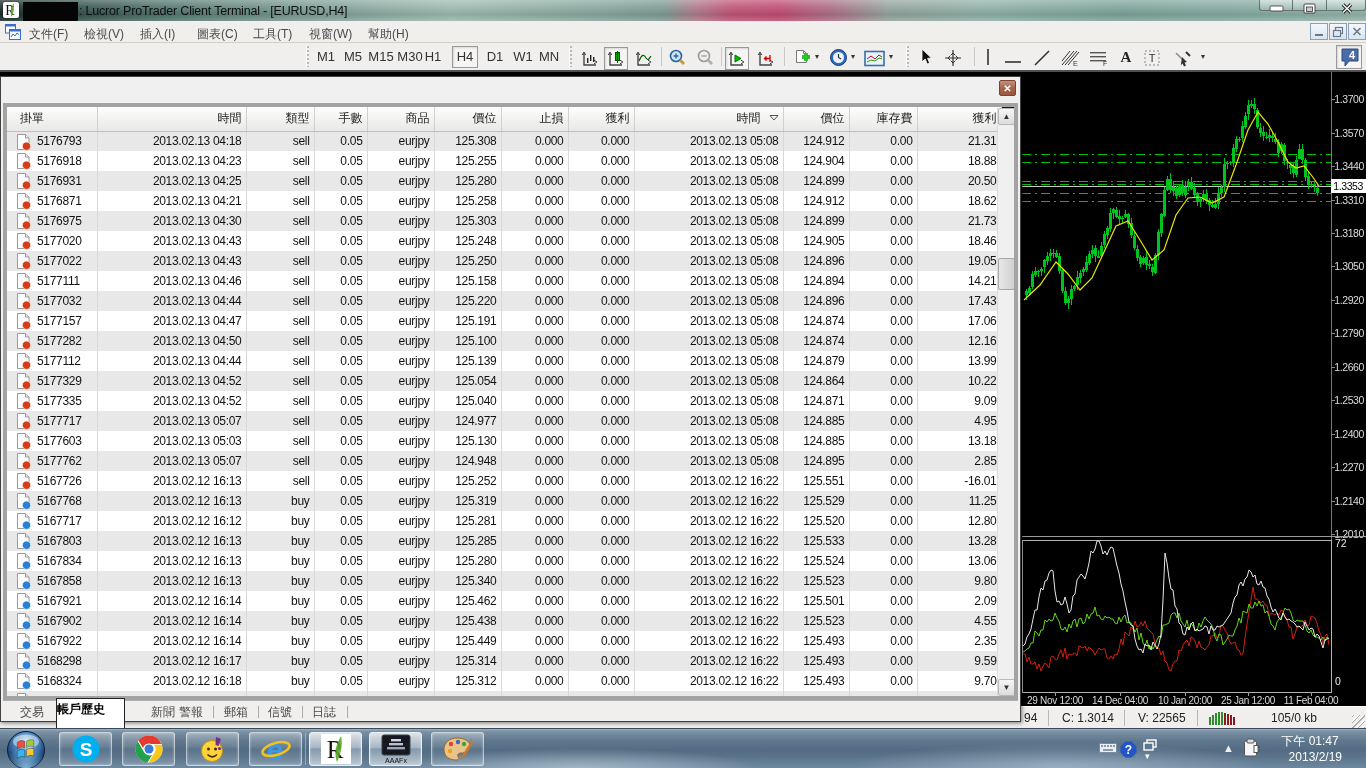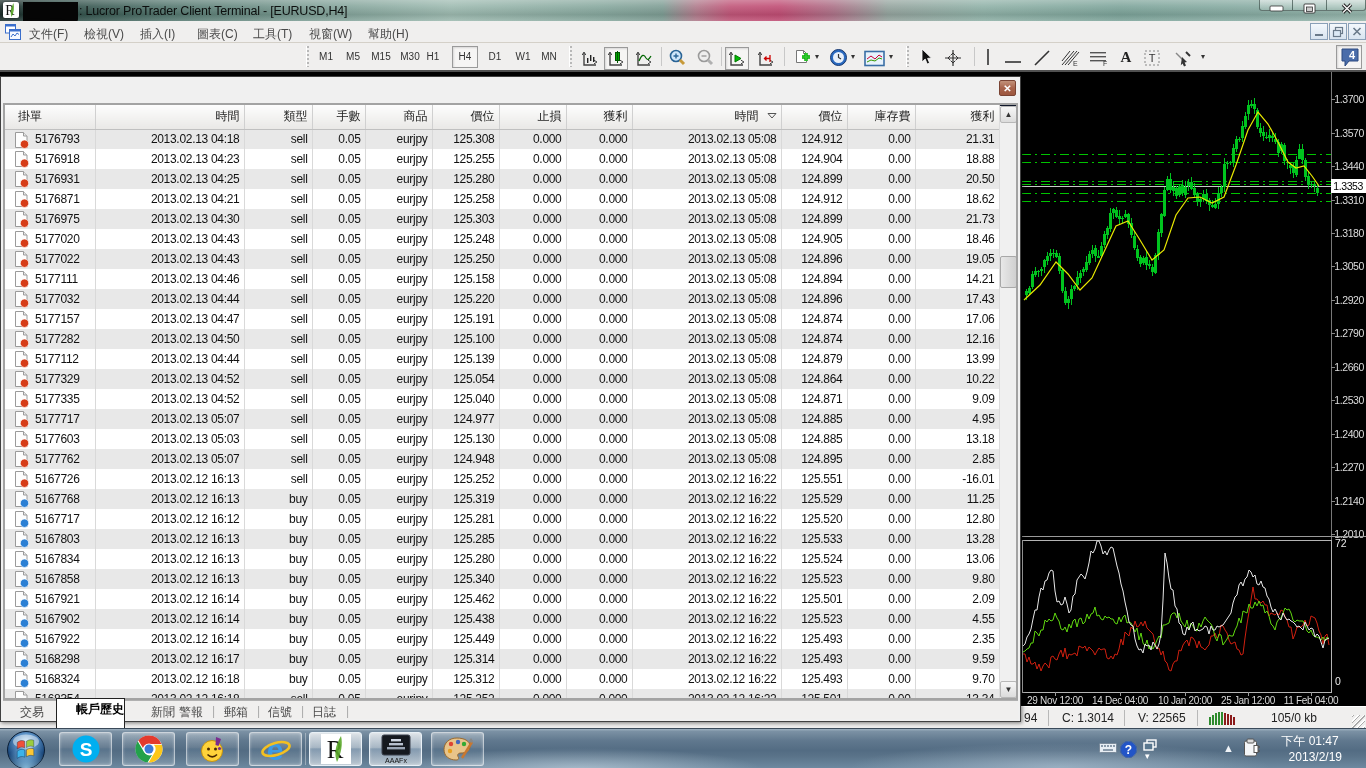--- a/index.html
+++ b/index.html
@@ -20,52 +20,52 @@
 .cap.cl { width:40px; border-radius:0 0 3px 0; }
 
 #menubar { position:absolute; left:0; top:21px; width:1366px; height:22px; background:#f0efee; border-bottom:1px solid #d4d0c8; }
 .mitem { position:absolute; top:5px; font-size:12px; color:#4a4a4a; }
 #mdibtns { position:absolute; left:1310px; top:2px; display:flex; gap:1px; }
 .mdib { width:18px; height:17px; background:linear-gradient(180deg,#f4f8fc,#d8e4f0); border:1px solid #8aa0b8; color:#5a6a7a; font-size:10px; text-align:center; line-height:15px; }
 
 #toolbar { position:absolute; left:0; top:43px; width:1366px; height:29px; background:#f0efee; border-bottom:2px solid #505050; }
 .grip { position:absolute; top:3px; width:3px; height:21px; background-image:repeating-linear-gradient(180deg,#b8b8b8 0 2px,#f0efee 2px 4px); border-left:1px solid #fff; }
 .tsep { position:absolute; top:4px; width:1px; height:19px; background:#c8c8c8; }
-.tf { position:absolute; top:6px; height:16px; font-size:10px; color:#333; text-align:center; line-height:16px; }
+.tf { position:absolute; top:6px; height:16px; font-size:13px; color:#333; text-align:center; line-height:16px; }
 .tfa { background:#f6f5f4; border:1px solid #9a9a9a; top:3px; height:22px; line-height:20px; box-shadow:inset 1px 1px 2px rgba(0,0,0,0.12); }
 .tbox { position:absolute; width:24px; height:23px; background:#f6f5f4; border:1px solid #9a9a9a; box-shadow:inset 1px 1px 2px rgba(0,0,0,0.12); }
 .tico { position:absolute; }
 .drop { position:absolute; top:9px; font-size:8px; color:#333; }
 
 #chartwrap { position:absolute; left:0; top:72px; width:1366px; height:634px; background:#000; }
 
 #statusbar { position:absolute; left:0; top:706px; width:1366px; height:22px; background:#f0efee; border-top:1px solid #fff; font-size:12px; color:#222; }
 .sbsep { position:absolute; top:3px; width:1px; height:16px; background:#b8b8b8; }
 #sgrip { position:absolute; right:1px; top:8px; width:13px; height:13px;
  background-image:repeating-linear-gradient(135deg,#fff 0 1px,#aaa 1px 2px,transparent 2px 4px); }
 
 #terminal { position:absolute; left:0; top:76px; width:1021px; height:646px; border:1px solid #404040; background:#f0f0f0; box-shadow:1px 1px 4px rgba(0,0,0,0.5); }
 #ttitle { position:absolute; left:0; top:0; width:100%; height:23px; background:linear-gradient(180deg,#6e6e6e,#7e7e7e 45%,#8e8e8e); color:#fff; font-size:12px; padding:5px 0 0 13px; border-bottom:1px solid #585858; }
 #tclose { position:absolute; right:4px; top:3px; width:17px; height:16px; background:linear-gradient(180deg,#c29179,#a8644c 50%,#9c563e); border:1px solid #7a4434; border-radius:2px; color:#fff; font-size:10px; font-weight:bold; text-align:center; line-height:15px; }
-#ttable { position:absolute; left:2px; top:26px; right:2px; bottom:21px; background:#0f172a; border:2px solid #a3a3a3; overflow:hidden; }
+#ttable { position:absolute; left:2px; top:26px; right:2px; bottom:21px; background:#0f172a; border:4px solid #a3a3a3; overflow:hidden; }
 table { border-collapse:collapse; table-layout:fixed; width:994px; font-size:12px; color:#111; }
 td { height:20px; padding:0 4px 0 0; text-align:right; border-right:1px solid #d9d9d9; overflow:hidden; white-space:nowrap; letter-spacing:-0.3px; }
 tr:nth-child(even) td { background:#e8e8e8; }
 tr:nth-child(odd) td { background:#fff; }
 tr.hdr td { background:linear-gradient(180deg,#fdfdfd,#e9e8e6); height:24px; border-bottom:1px solid #c0c0c0; border-right:1px solid #d0d0d0; font-size:12px; color:#222; letter-spacing:0; }
 tr.hdr td.c0 { text-align:left; padding-left:13px; }
 td.c0 { text-align:left; padding-left:30px; position:relative; }
 .doc { position:absolute; left:8px; top:1px; }
 .sort { margin-left:8px; margin-bottom:1px; }
 #vscroll { position:absolute; right:0; top:1px; width:17px; bottom:0; background:#f0f0f0; border-left:1px solid #dcdcdc; }
 .sbtn { position:absolute; left:0; width:17px; height:17px; background:linear-gradient(180deg,#f6f6f6,#dcdcdc); border:1px solid #b8b8b8; border-radius:2px; text-align:center; font-size:8px; color:#333; line-height:15px; }
 #sthumb { position:absolute; left:0; top:150px; width:17px; height:32px; background:linear-gradient(90deg,#e8e8e8,#d0d0d0); border:1px solid #a8a8a8; border-radius:2px; }
 #ttabs { position:absolute; left:2px; bottom:2px; right:2px; height:19px; background:#f0efee; border-top:1px solid #b0b0b0; font-size:12px; color:#4a4a4a; }
 .ttab { position:absolute; top:3px; }
-#tactive { position:absolute; left:53px; top:-3px; width:69px; height:38px; background:#fff; border:1.5px solid #222; border-bottom:none; text-align:right; font-weight:bold; color:#000; padding-top:2px; }
+#tactive { position:absolute; left:53px; top:-3px; width:69px; height:38px; background:#fff; border:1.5px solid #222; border-bottom:none; text-align:left; font-weight:bold; color:#000; padding-top:2px; }
 .tsepp { position:absolute; top:3px; color:#aaa; }
 
 #taskbar { position:absolute; left:0; top:728px; width:1366px; height:40px;
  background:
   radial-gradient(ellipse 260px 30px at 580px 40px, rgba(210,225,235,0.55), rgba(210,225,235,0) 70%),
   radial-gradient(ellipse 300px 34px at 1060px 38px, rgba(195,212,226,0.5), rgba(195,212,226,0) 70%),
   linear-gradient(180deg,#9db1c0 0%, #7b91a4 6%, #60788e 30%, #536c83 55%, #5a7389 70%, #6d89a0 100%);
  border-top:1px solid #3a4a5a; }
 #orb { position:absolute; left:6px; top:1px; }
 .tkb { position:absolute; top:3px; height:34px; border:1px solid rgba(255,255,255,0.55); border-radius:3px;

